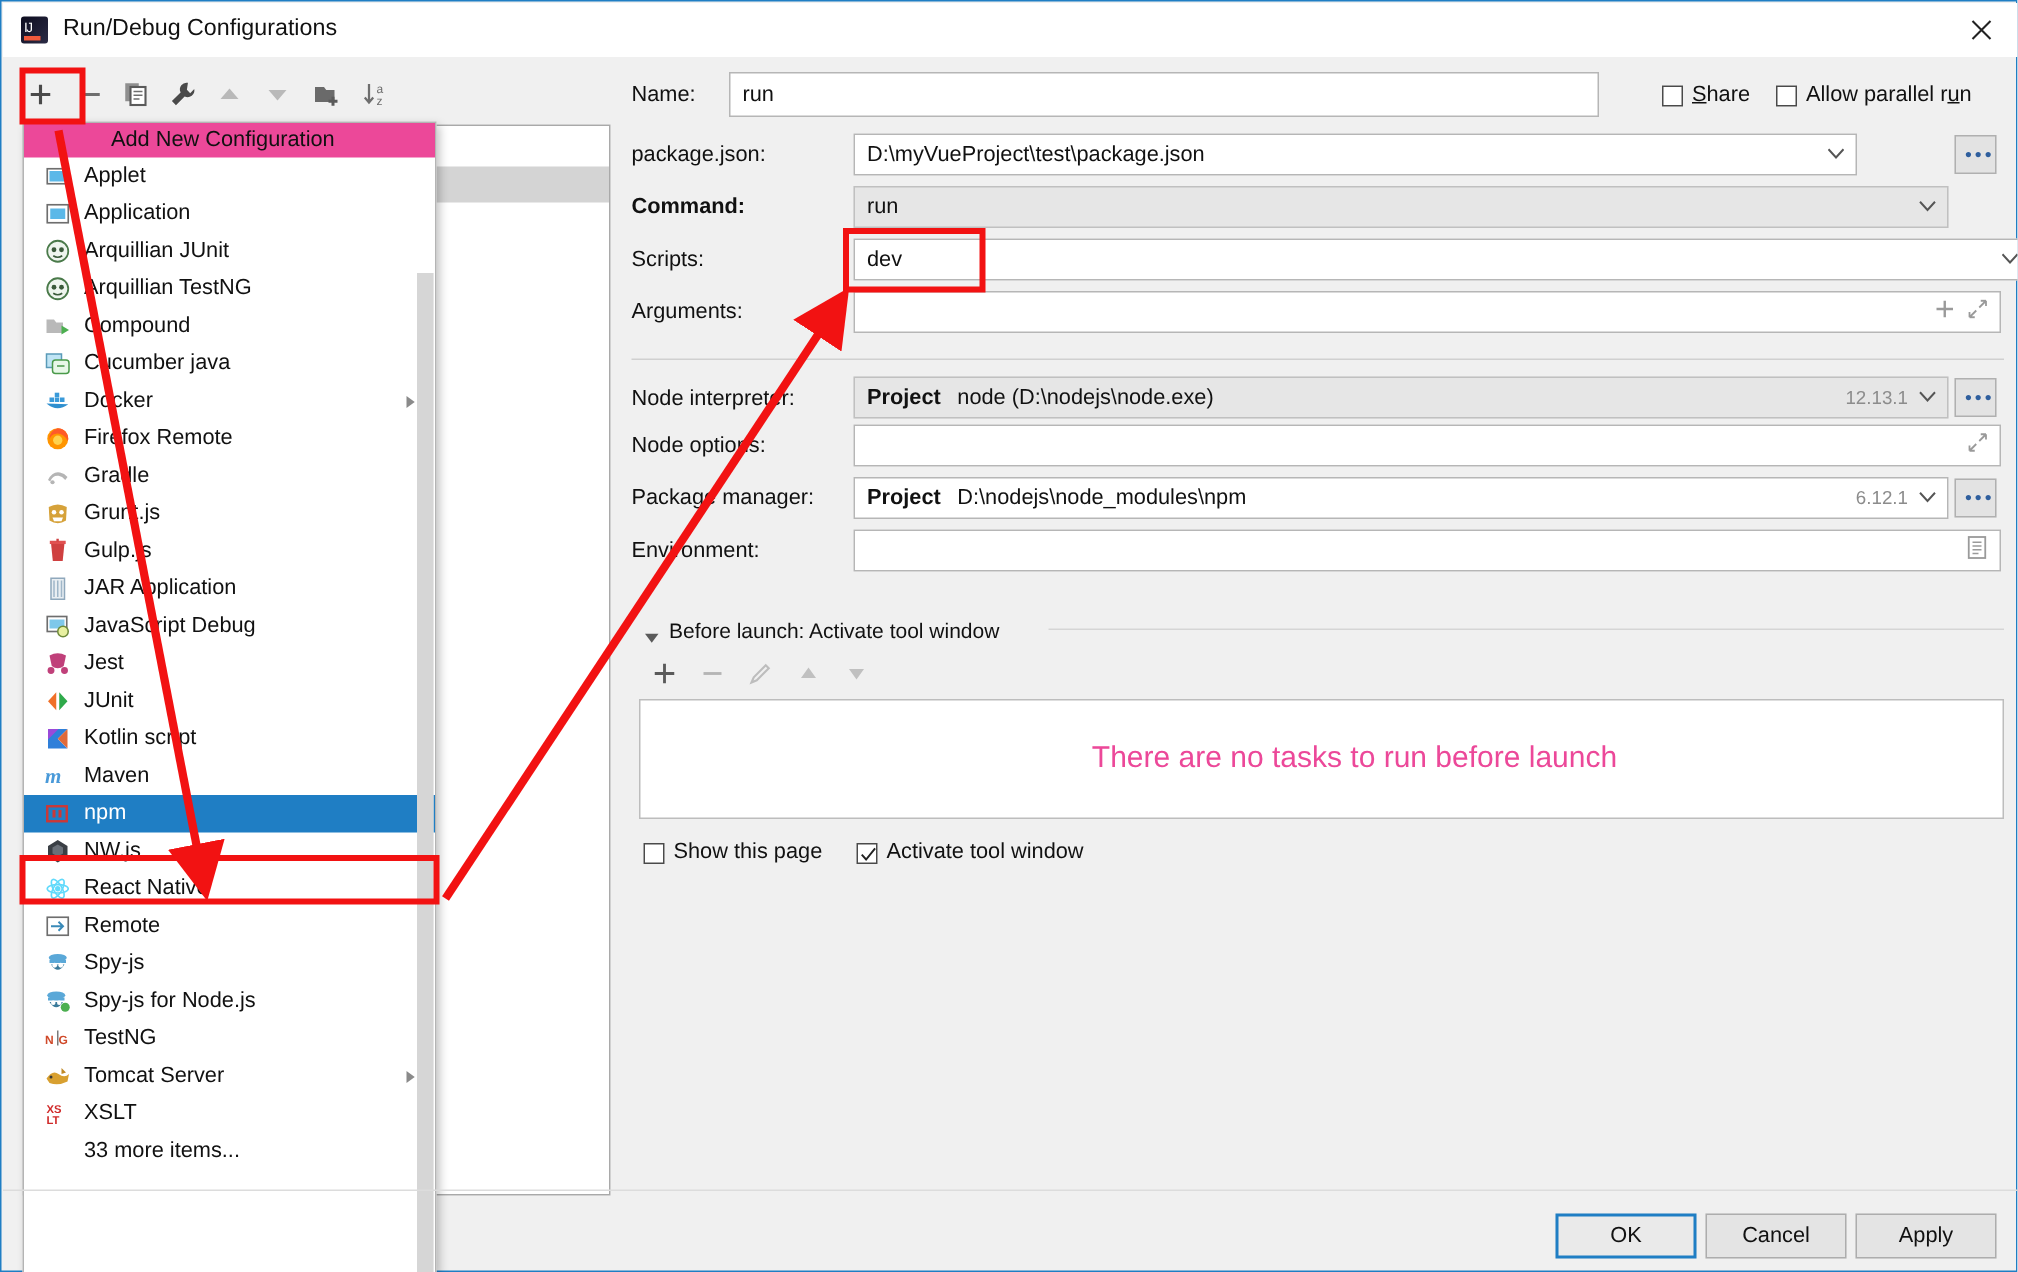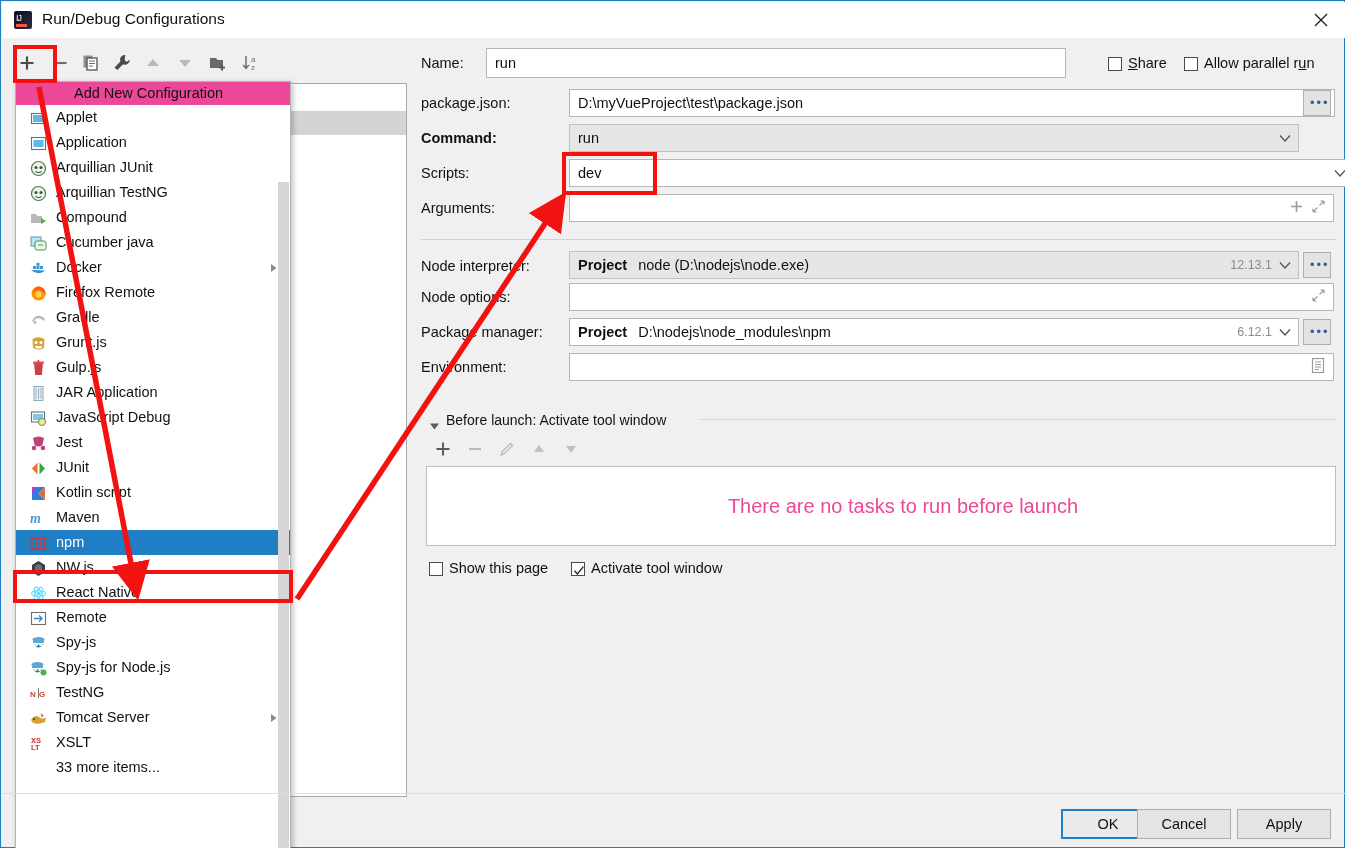--- a/index.html
+++ b/index.html
@@ -395,21 +395,21 @@
     <div class="cb" style="left:692px;top:12px;">
       <span class="box"></span>
       <span class="cbl"><u>S</u><span></span>hare</span>
     </div>
     <div class="cb" style="left:768px;top:12px;">
       <span class="box"></span>
       <span class="cbl">Allow parallel r<u>u</u>n</span>
     </div>
 
     <span class="lbl" style="left:5px;top:52px;">package.json:</span>
-    <div class="fld" style="left:153px;top:46px;width:766px;height:28px;padding-left:40px;">
+    <div class="fld" style="left:153px;top:46px;width:669px;height:28px;padding-left:40px;">
       <span class="txt">D:\myVueProject\test\package.json</span>
       <span class="chev">
         <svg width="12" height="9" viewBox="0 0 12 9">
             <path d="M1 1.5 L6 7 L11 1.5" stroke="#555" stroke-width="1.3" fill="none"></path>
           </svg>
       </span>
     </div>
     <div class="ellipsis-btn" style="left:887px;top:47px;">
       <span class="dots">•••</span>
     </div>
@@ -557,21 +557,21 @@
       <span class="tick" style="display: block;">
         <svg width="12" height="12" viewBox="0 0 12 12">
             <path d="M1.5 5.8 L4.4 9 L10.4 1.6" stroke="#222" stroke-width="1.3" fill="none"></path>
           </svg>
       </span>
       <span class="cbl">Activate tool window</span>
     </div>
   </div>
 
   <div class="footer-line"></div>
-  <div class="btn primary" style="left:1060px;top:808px;width:94px;">OK</div>
+  <div class="btn primary" style="left:1036px;top:808px;width:94px;">OK</div>
   <div class="btn" style="left:1136px;top:808px;width:94px;">Cancel</div>
   <div class="btn" style="left:1236px;top:808px;width:94px;">Apply</div>
 
   <div class="redbox" style="left:12px;top:44px;width:44px;height:38px;"></div>
   <div class="redbox" style="left:12px;top:569px;width:280px;height:33px;"></div>
   <div class="redbox" style="left:561px;top:151px;width:95px;height:43px;"></div>
 
   <svg class="anno-svg">
     <defs>
       <marker id="ah" markerWidth="7" markerHeight="7" refX="3" refY="3.5" orient="auto">

